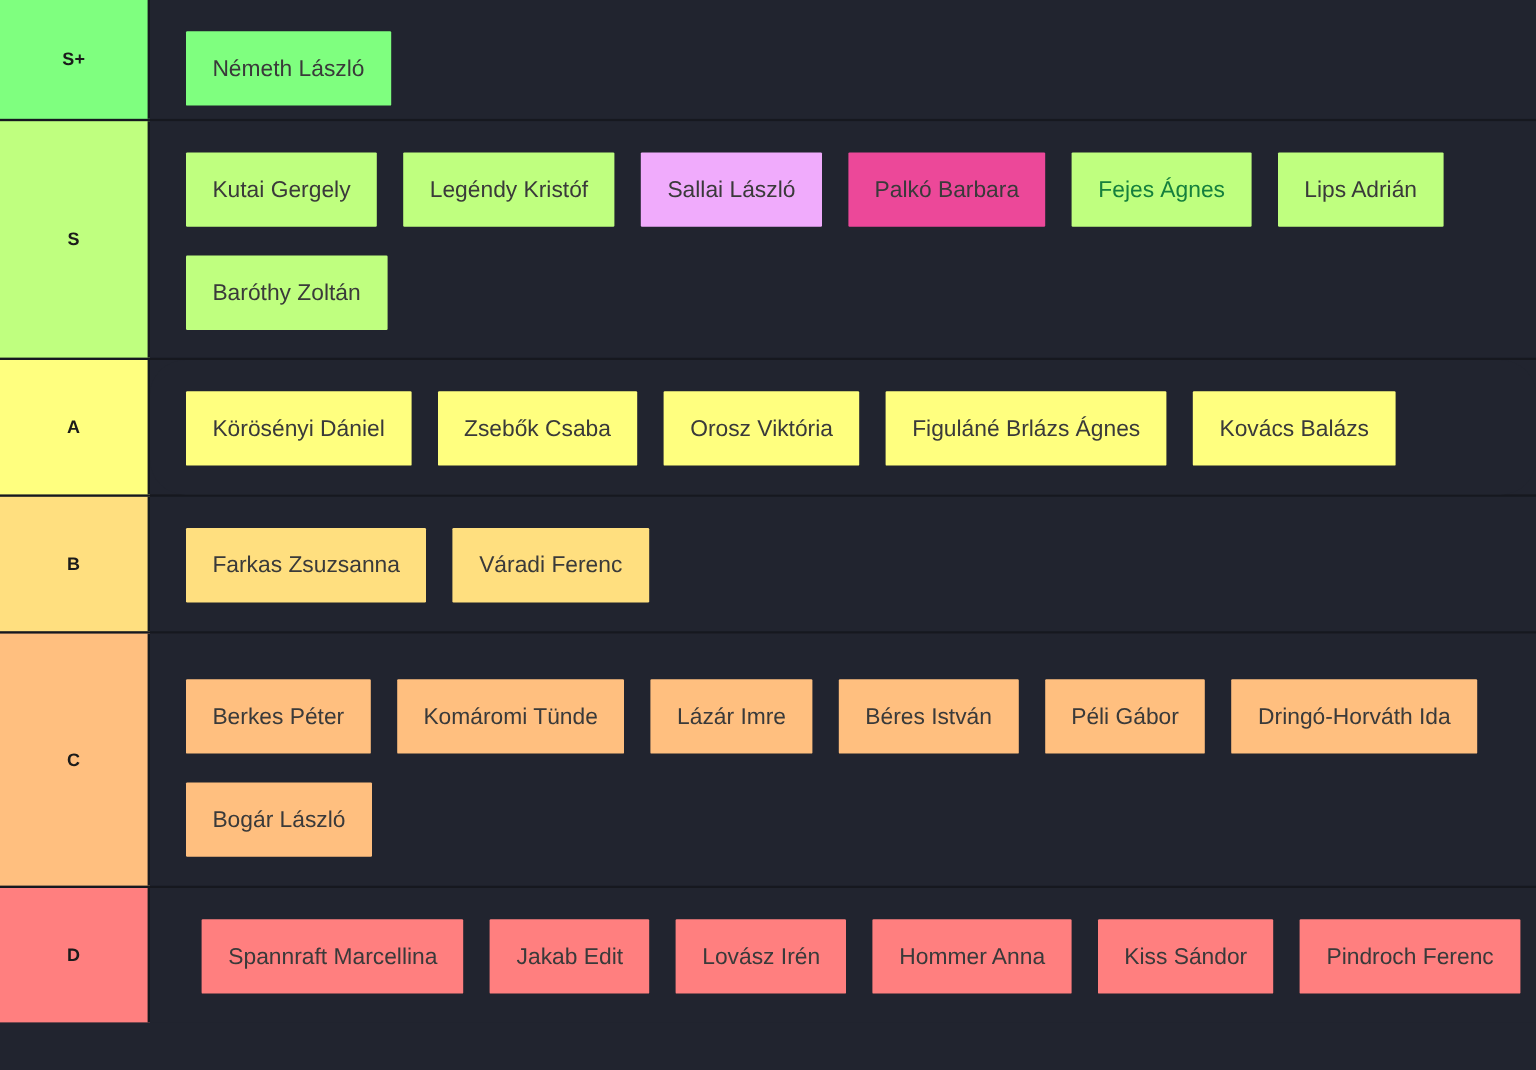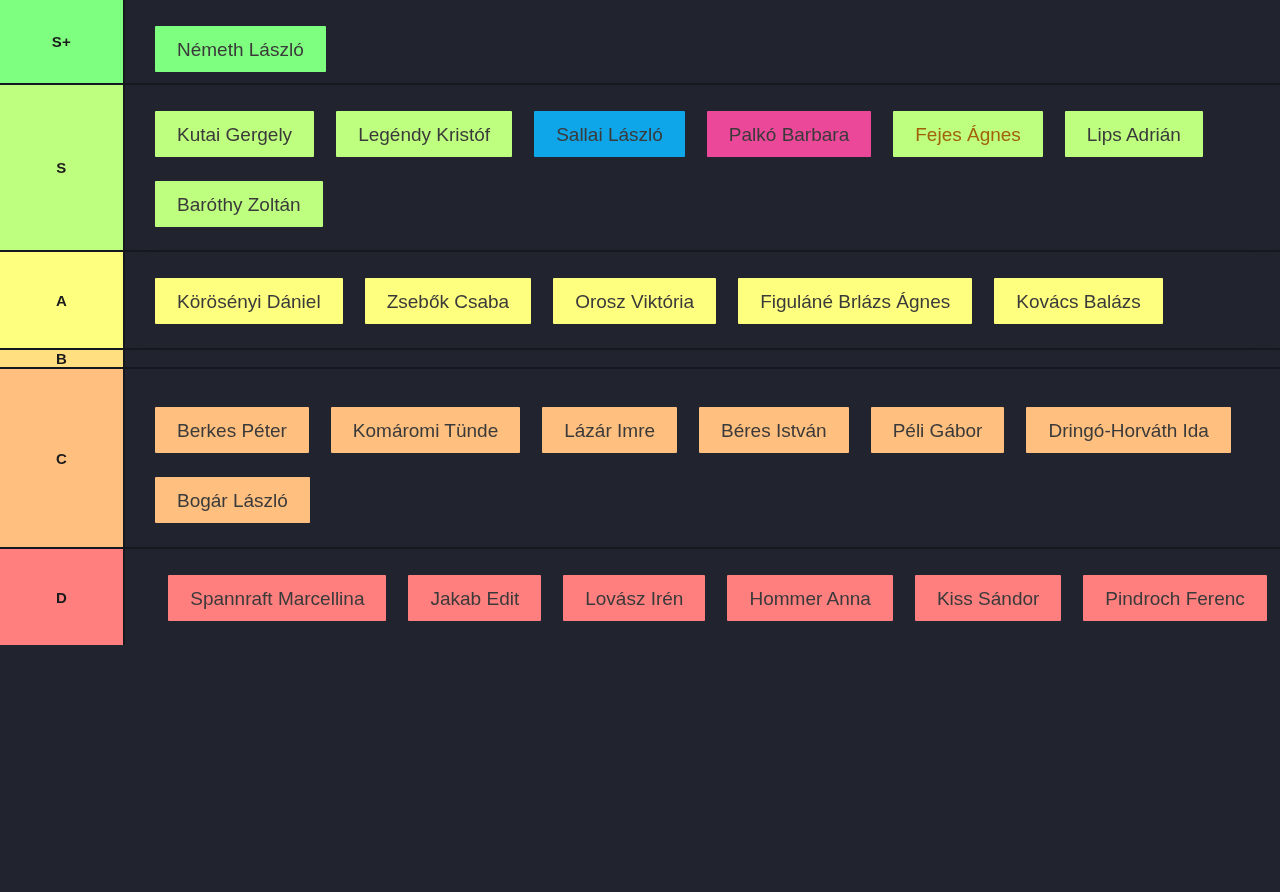--- a/index.html
+++ b/index.html
@@ -48,21 +48,21 @@
     flex: 1 1 auto;
     display: flex;
     flex-wrap: wrap;
     align-content: flex-start;
     padding: 26px 0 0 30px;
     gap: 24px 22px;
     background: #21242f;
   }
 
   .chip {
-    height: 46px;
+    height: 62px;
     display: flex;
     align-items: center;
     padding: 0 22px;
     font-size: 19px;
     color: #3a3a3a;
     white-space: nowrap;
     line-height: 1;
     border-radius: 1px;
   }
 
@@ -82,39 +82,43 @@
       <div class="tier-label" style="background: rgb(127, 255, 127); color: rgb(27, 27, 27);">S+</div>
       <div class="tier-items">
         <div class="chip" style="background: rgb(127, 255, 127); color: rgb(58, 58, 58);">Németh László</div>
       </div>
     </div>
     <div class="tier-row row-s">
       <div class="tier-label" style="background: rgb(191, 255, 127); color: rgb(27, 27, 27);">S</div>
       <div class="tier-items">
         <div class="chip" style="background: rgb(191, 255, 127); color: rgb(58, 58, 58);">Kutai Gergely</div>
         <div class="chip" style="background: rgb(191, 255, 127); color: rgb(58, 58, 58);">Legéndy Kristóf</div>
-        <div class="chip" style="background: #0ea5e9; color: rgb(58, 58, 58);">Sallai László</div>
+        <div class="chip" style="background: #f0abfc; color: rgb(58, 58, 58);">Sallai László</div>
         <div class="chip" style="background: #ec4899; color: rgb(58, 58, 58);">Palkó Barbara</div>
-        <div class="chip" style="background: rgb(191, 255, 127); color: #a16207;">Fejes Ágnes</div>
+        <div class="chip" style="background: rgb(191, 255, 127); color: #15803d;">Fejes Ágnes</div>
         <div class="chip" style="background: rgb(191, 255, 127); color: rgb(58, 58, 58);">Lips Adrián</div>
         <div class="chip" style="background: rgb(191, 255, 127); color: rgb(58, 58, 58);">Baróthy Zoltán</div>
       </div>
     </div>
     <div class="tier-row row-a">
       <div class="tier-label" style="background: rgb(255, 255, 127); color: rgb(27, 27, 27);">A</div>
       <div class="tier-items">
         <div class="chip" style="background: rgb(255, 255, 127); color: rgb(58, 58, 58);">Körösényi Dániel</div>
         <div class="chip" style="background: rgb(255, 255, 127); color: rgb(58, 58, 58);">Zsebők Csaba</div>
         <div class="chip" style="background: rgb(255, 255, 127); color: rgb(58, 58, 58);">Orosz Viktória</div>
         <div class="chip" style="background: rgb(255, 255, 127); color: rgb(58, 58, 58);">Figuláné Brlázs Ágnes</div>
         <div class="chip" style="background: rgb(255, 255, 127); color: rgb(58, 58, 58);">Kovács Balázs</div>
       </div>
     </div>
     <div class="tier-row row-b">
       <div class="tier-label" style="background: rgb(255, 223, 127); color: rgb(27, 27, 27);">B</div>
+      <div class="tier-items">
+        <div class="chip" style="background: rgb(255, 223, 127); color: rgb(58, 58, 58);">Farkas Zsuzsanna</div>
+        <div class="chip" style="background: rgb(255, 223, 127); color: rgb(58, 58, 58);">Váradi Ferenc</div>
+      </div>
     </div>
     <div class="tier-row row-c">
       <div class="tier-label" style="background: rgb(255, 191, 127); color: rgb(27, 27, 27);">C</div>
       <div class="tier-items">
         <div class="chip" style="background: rgb(255, 191, 127); color: rgb(58, 58, 58);">Berkes Péter</div>
         <div class="chip" style="background: rgb(255, 191, 127); color: rgb(58, 58, 58);">Komáromi Tünde</div>
         <div class="chip" style="background: rgb(255, 191, 127); color: rgb(58, 58, 58); margin-top: 12px;">Lázár Imre</div>
         <div class="chip" style="background: rgb(255, 191, 127); color: rgb(58, 58, 58);">Béres István</div>
         <div class="chip" style="background: rgb(255, 191, 127); color: rgb(58, 58, 58);">Péli Gábor</div>
         <div class="chip" style="background: rgb(255, 191, 127); color: rgb(58, 58, 58);">Dringó-Horváth Ida</div>

